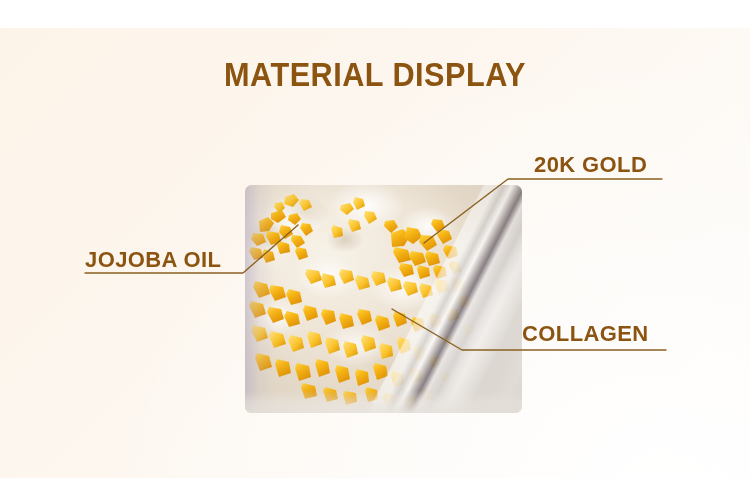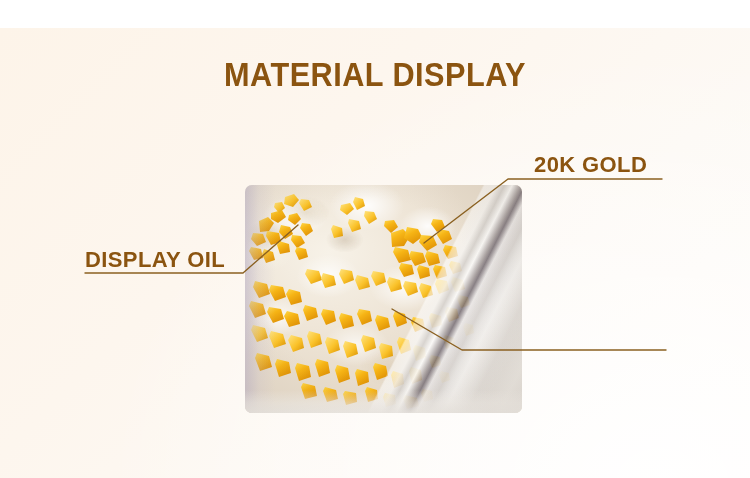--- a/index.html
+++ b/index.html
@@ -287,16 +287,17 @@
   <svg id="leader-lines" viewBox="0 0 750 478">
     <g fill="none" stroke="#8a6020" stroke-width="1.4" stroke-linecap="round" stroke-linejoin="round">
       <polyline points="424,215 508,151 662,151"></polyline>
       <polyline points="298,197 243,245 85,245"></polyline>
       <polyline points="392,281 462,322 666,322"></polyline>
     </g>
   </svg>
 
   <div class="callout-label" id="label-gold">20K GOLD</div>
 
-  <div class="callout-label" id="label-jojoba">DISPLAY OIL</div>
-
+  <div class="callout-label" id="label-jojoba">JOJOBA OIL</div>
+
+  <div class="callout-label" id="label-collagen">COLLAGEN</div>
 
 </div>
 
 </body></html>

